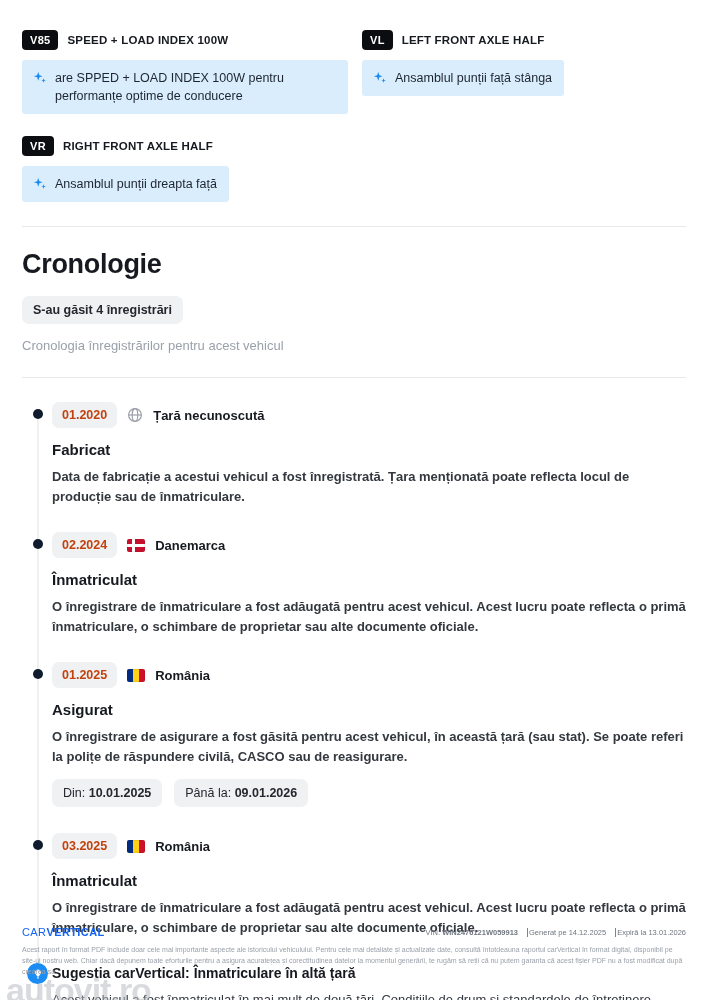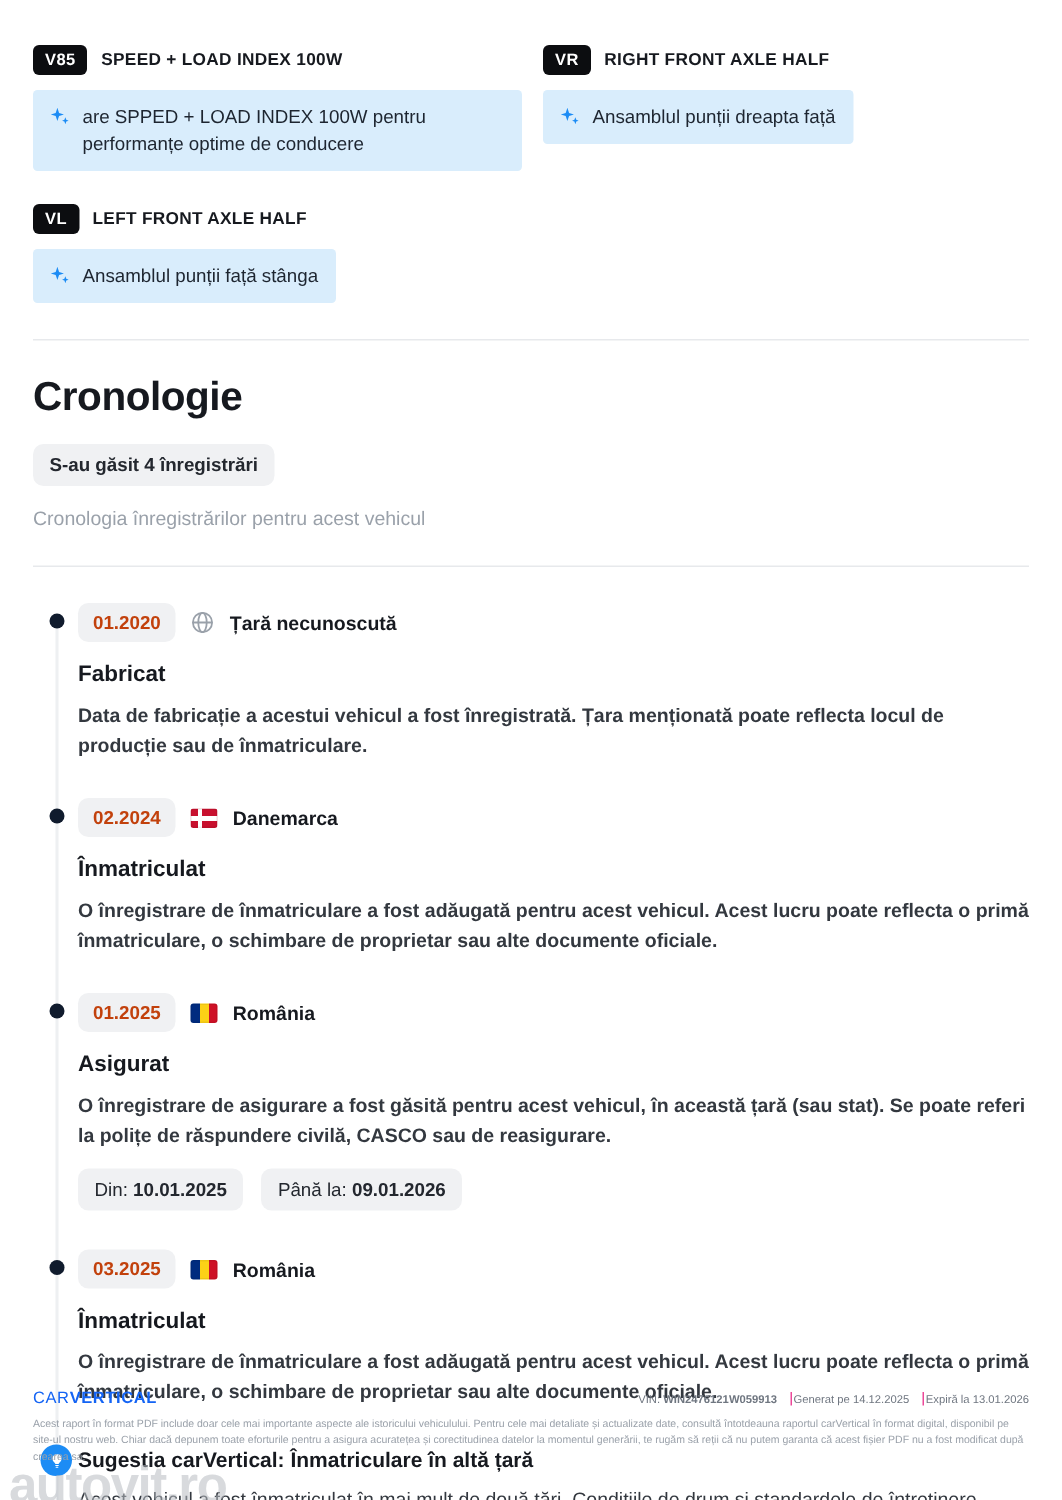--- a/index.html
+++ b/index.html
@@ -111,43 +111,43 @@
         <svg width="15" height="15" viewBox="0 0 24 24" fill="#1c8cf5">
             <path d="M10 3l1.8 5.4L17 10l-5.2 1.6L10 17l-1.8-5.4L3 10l5.2-1.6z"></path>
             <path d="M18.5 13l1 2.8 2.5.9-2.5.9-1 2.8-1-2.8-2.5-.9 2.5-.9z"></path>
           </svg>
         <span>are SPPED + LOAD INDEX 100W pentru performanțe optime de conducere</span>
       </div>
     </div>
 
     <div class="spec">
       <div class="spec-head">
-        <span class="code-badge">VR</span>
-        <span class="spec-label">RIGHT FRONT AXLE HALF</span>
+        <span class="code-badge">VL</span>
+        <span class="spec-label">LEFT FRONT AXLE HALF</span>
       </div>
       <div class="note">
         <svg width="15" height="15" viewBox="0 0 24 24" fill="#1c8cf5">
             <path d="M10 3l1.8 5.4L17 10l-5.2 1.6L10 17l-1.8-5.4L3 10l5.2-1.6z"></path>
             <path d="M18.5 13l1 2.8 2.5.9-2.5.9-1 2.8-1-2.8-2.5-.9 2.5-.9z"></path>
           </svg>
-        <span>Ansamblul punții dreapta față</span>
+        <span>Ansamblul punții față stânga</span>
       </div>
     </div>
 
     <div class="spec">
       <div class="spec-head">
-        <span class="code-badge">VL</span>
-        <span class="spec-label">LEFT FRONT AXLE HALF</span>
+        <span class="code-badge">VR</span>
+        <span class="spec-label">RIGHT FRONT AXLE HALF</span>
       </div>
       <div class="note">
         <svg width="15" height="15" viewBox="0 0 24 24" fill="#1c8cf5">
             <path d="M10 3l1.8 5.4L17 10l-5.2 1.6L10 17l-1.8-5.4L3 10l5.2-1.6z"></path>
             <path d="M18.5 13l1 2.8 2.5.9-2.5.9-1 2.8-1-2.8-2.5-.9 2.5-.9z"></path>
           </svg>
-        <span>Ansamblul punții față stânga</span>
+        <span>Ansamblul punții dreapta față</span>
       </div>
     </div>
   </section>
 
   <hr class="div">
 
   <h1 class="h1">Cronologie</h1>
   <div><span class="found-badge">S-au găsit 4 înregistrări</span></div>
   <div class="subtitle">Cronologia înregistrărilor pentru acest vehicul</div>
 

